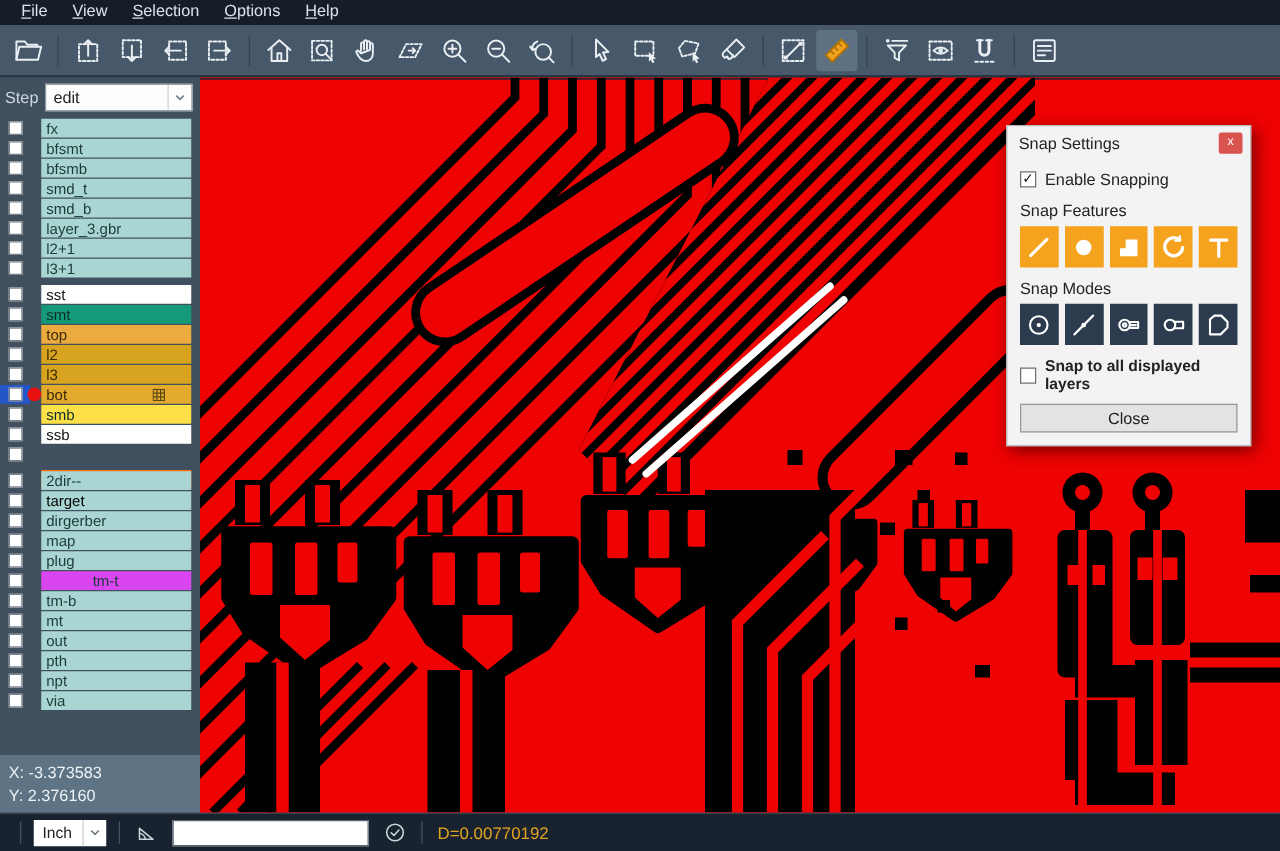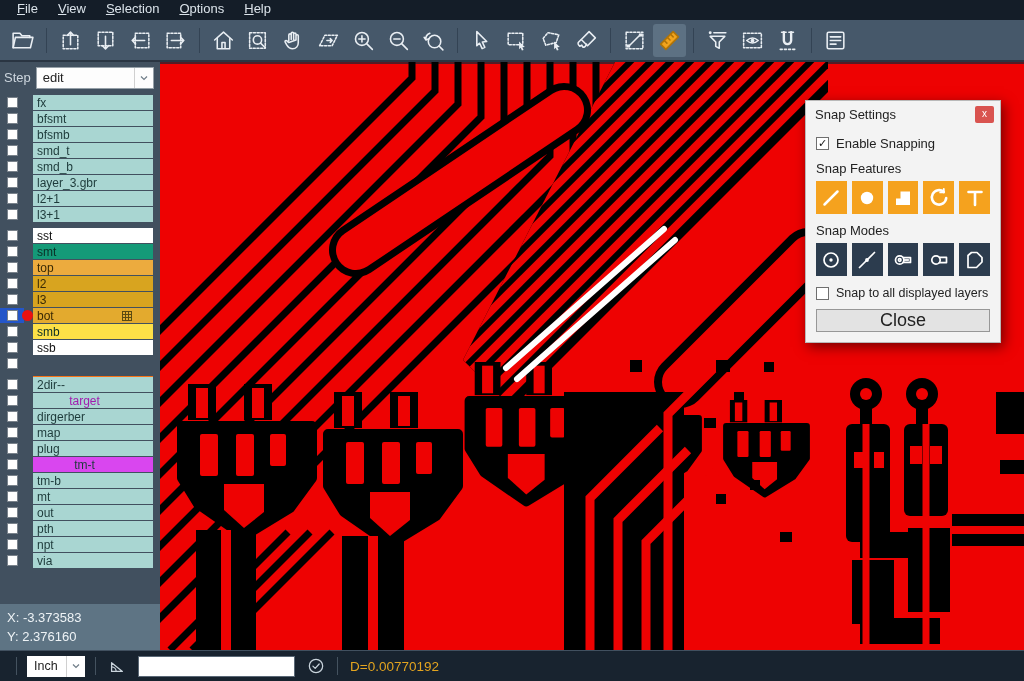--- a/index.html
+++ b/index.html
@@ -57,23 +57,23 @@
   .chk-row{display:flex;align-items:center;gap:7px;margin:6px 0 10px;}
   .chk{width:13px;height:13px;background:#fff;border:1px solid #6f6f6f;display:flex;align-items:center;justify-content:center;font-size:11px;color:#111;line-height:1;flex:none;}
   .chk-label{font-size:13px;}
   .sec-label{font-size:13px;margin-bottom:5px;}
   .btn-row{display:flex;gap:5px;}
   .snap-btn{width:33px;height:33px;display:flex;align-items:center;justify-content:center;border:none;padding:0;}
   .snap-btn.feat{background:#f5a21e;}
   .snap-btn.mode{background:#2c3c4e;}
   svg.gs{width:24px;height:24px;fill:none;stroke:#fff;stroke-width:1.7;stroke-linecap:round;stroke-linejoin:round;}
   .modes-label{margin-top:9px;}
-  .all-row{margin:10px 0 9px;}
+  .all-row{margin:10px 0 9px;font-weight:bold;}
   .all-row .chk-label{font-size:12.5px;}
-  .close-btn{width:100%;height:23px;background:#e3e3e3;border:1px solid #979797;font-size:18px;color:#222;font-family:inherit;}
+  .close-btn{width:100%;height:23px;background:#e3e3e3;border:1px solid #979797;font-size:13px;color:#222;font-family:inherit;}
 
   
   .statusbar{position:absolute;left:0;right:0;bottom:0;height:30px;background:var(--bar-dark);display:flex;align-items:center;padding-left:16px;gap:10px;}
   .sb-sep{width:1px;height:18px;background:#44525f;flex:none;}
   .unit-select{width:58px;height:21px;background:#fff;display:flex;align-items:center;padding-left:7px;font-size:12.5px;color:#222;flex:none;}
   .sb-icon{width:22px;height:22px;display:flex;align-items:center;justify-content:center;flex:none;}
   .sb-icon svg{width:20px;height:20px;fill:none;stroke:#c9d4dc;stroke-width:1.5;stroke-linecap:round;stroke-linejoin:round;}
   .sb-input{width:157px;height:21px;background:#fff;border:1px solid #5a6876;font-size:12px;padding:0 4px;flex:none;}
   .d-label{color:#e3a41f;font-size:13.5px;margin-left:2px;white-space:nowrap;}
 </style>
@@ -418,21 +418,21 @@
           <span class="row-gap"></span>
           <div class="lname" style="background: rgb(169, 214, 210); color: rgb(29, 58, 58);">
             <span>2dir--</span>
           </div>
         </div>
         <div class="layer-row">
           <span class="cb-cell">
             <span class="cb"></span>
           </span>
           <span class="row-gap"></span>
-          <div class="lname" style="background: rgb(169, 214, 210); color: #a21caf; justify-content: center;">
+          <div class="lname" style="background: rgb(169, 214, 210); color: #000000;">
             <span>target</span>
           </div>
         </div>
         <div class="layer-row">
           <span class="cb-cell">
             <span class="cb"></span>
           </span>
           <span class="row-gap"></span>
           <div class="lname" style="background: rgb(169, 214, 210); color: rgb(29, 58, 58);">
             <span>dirgerber</span>

